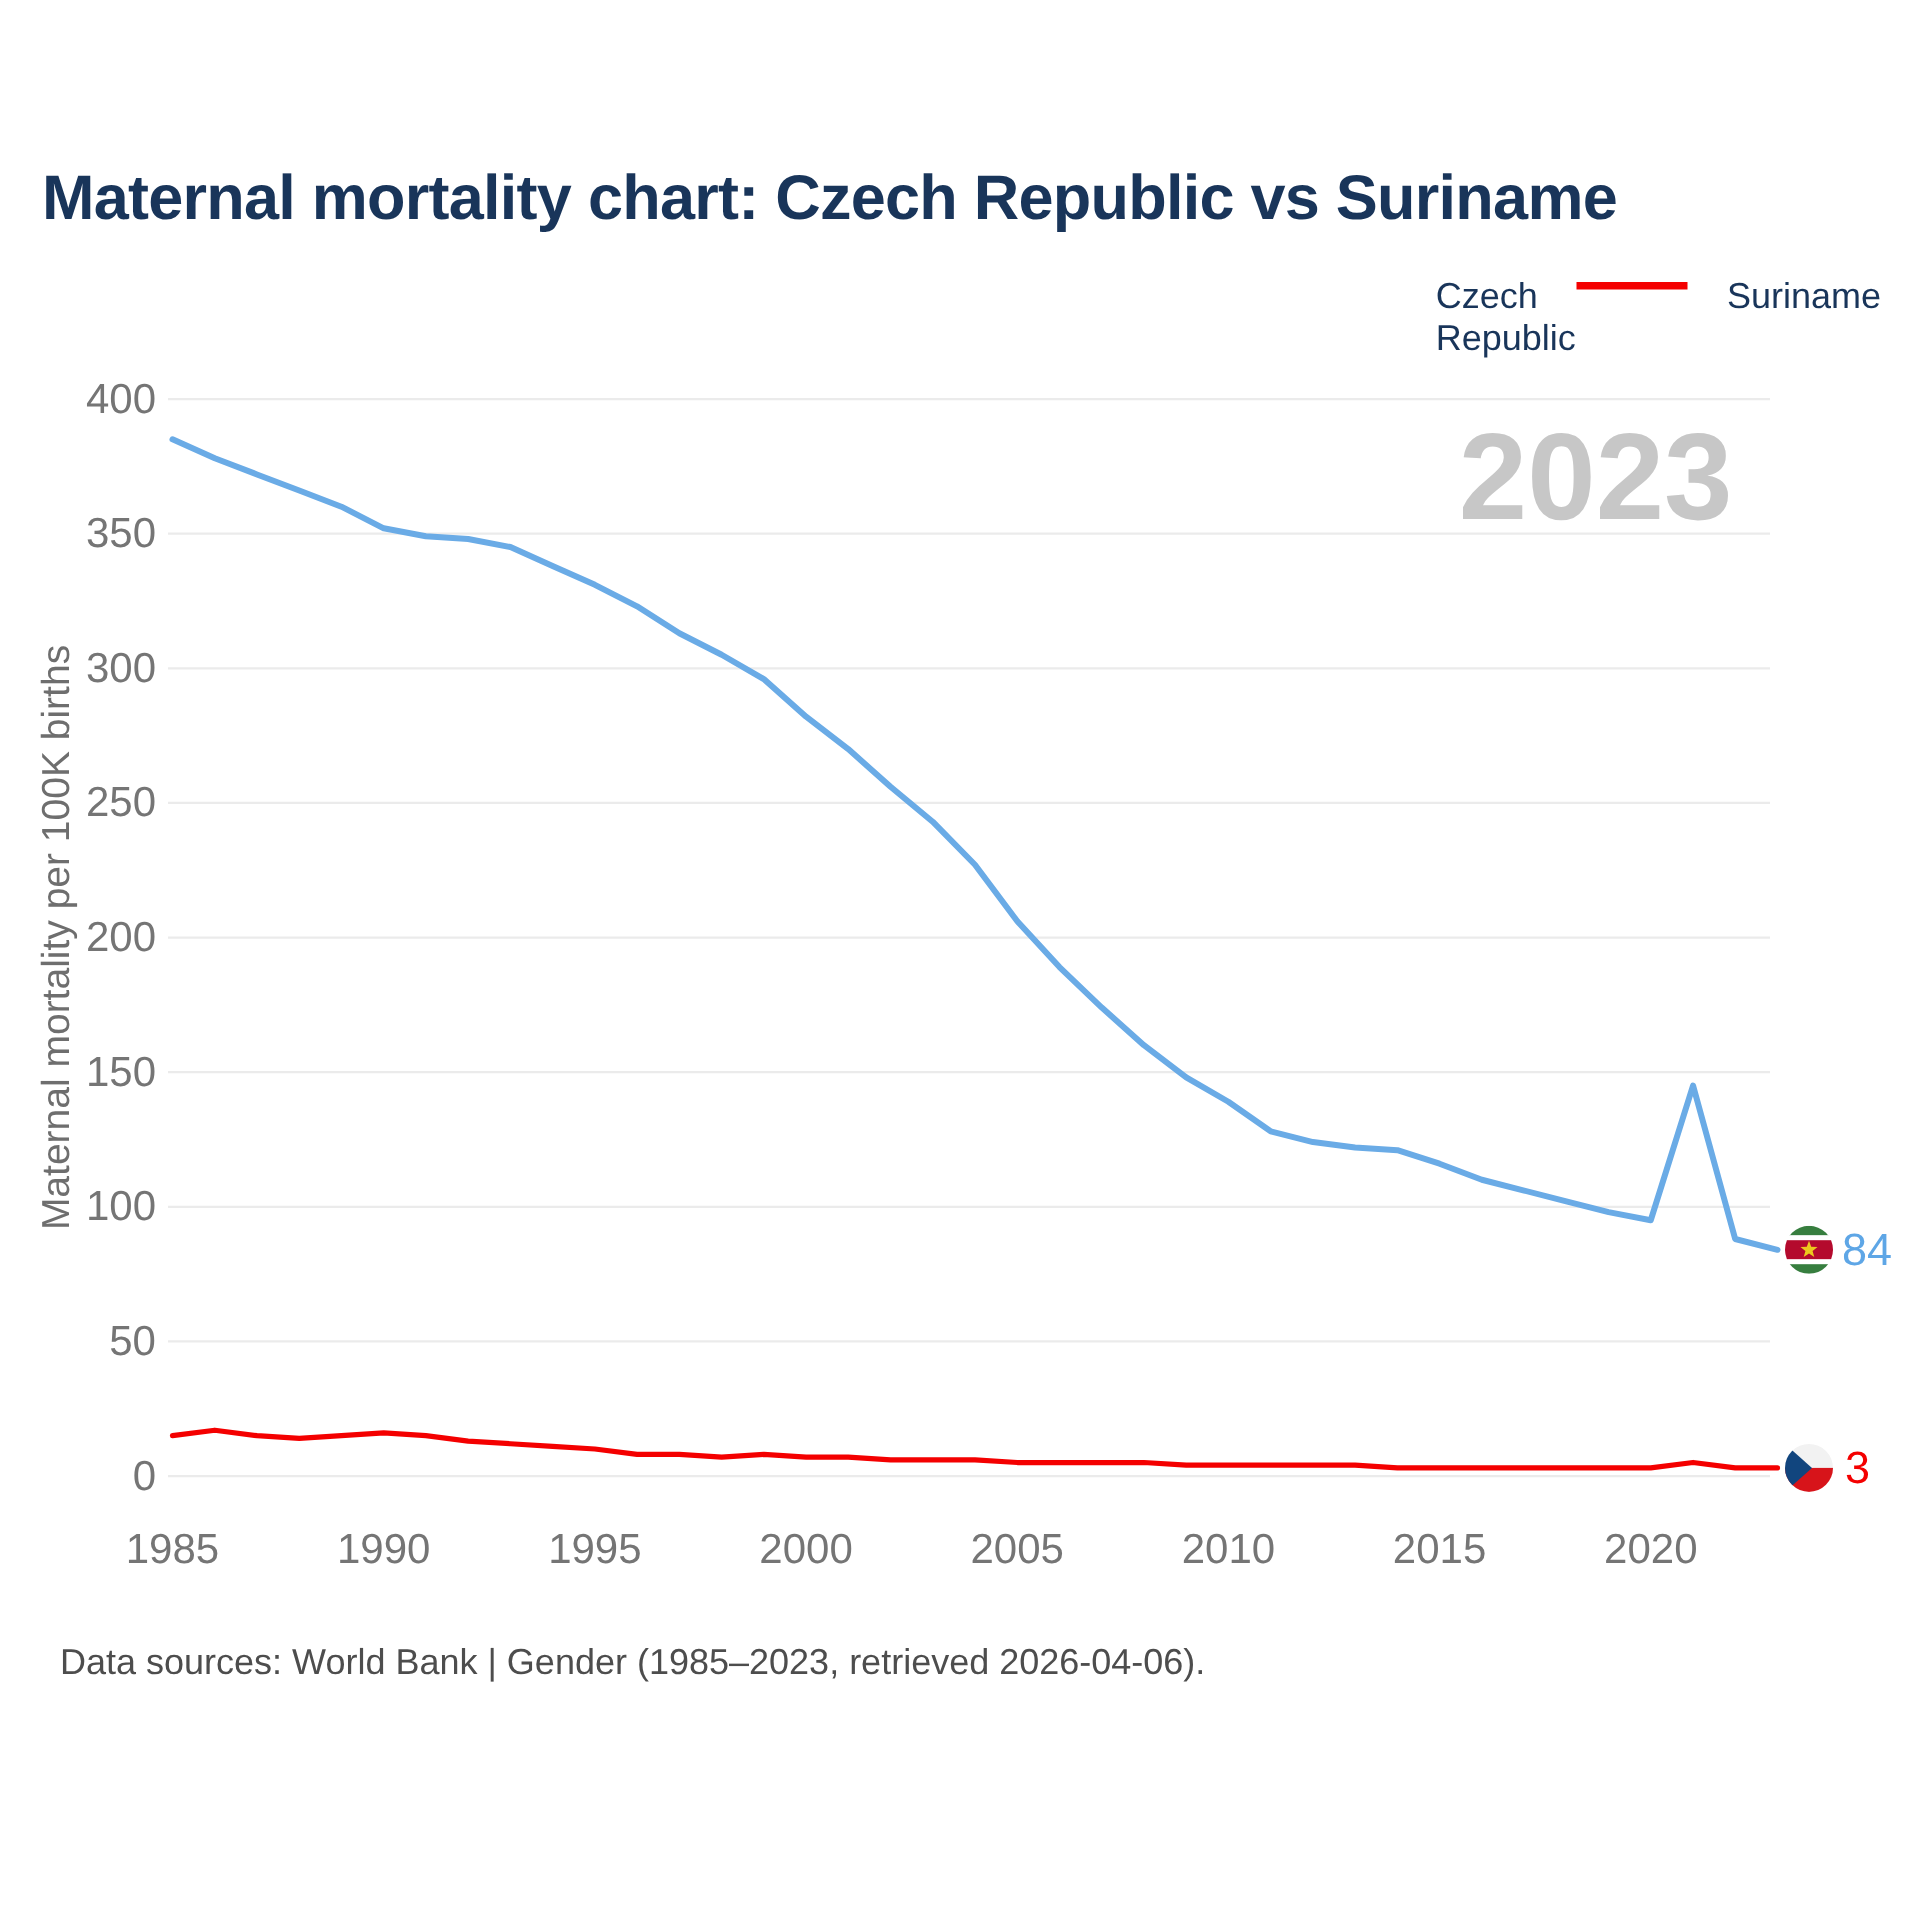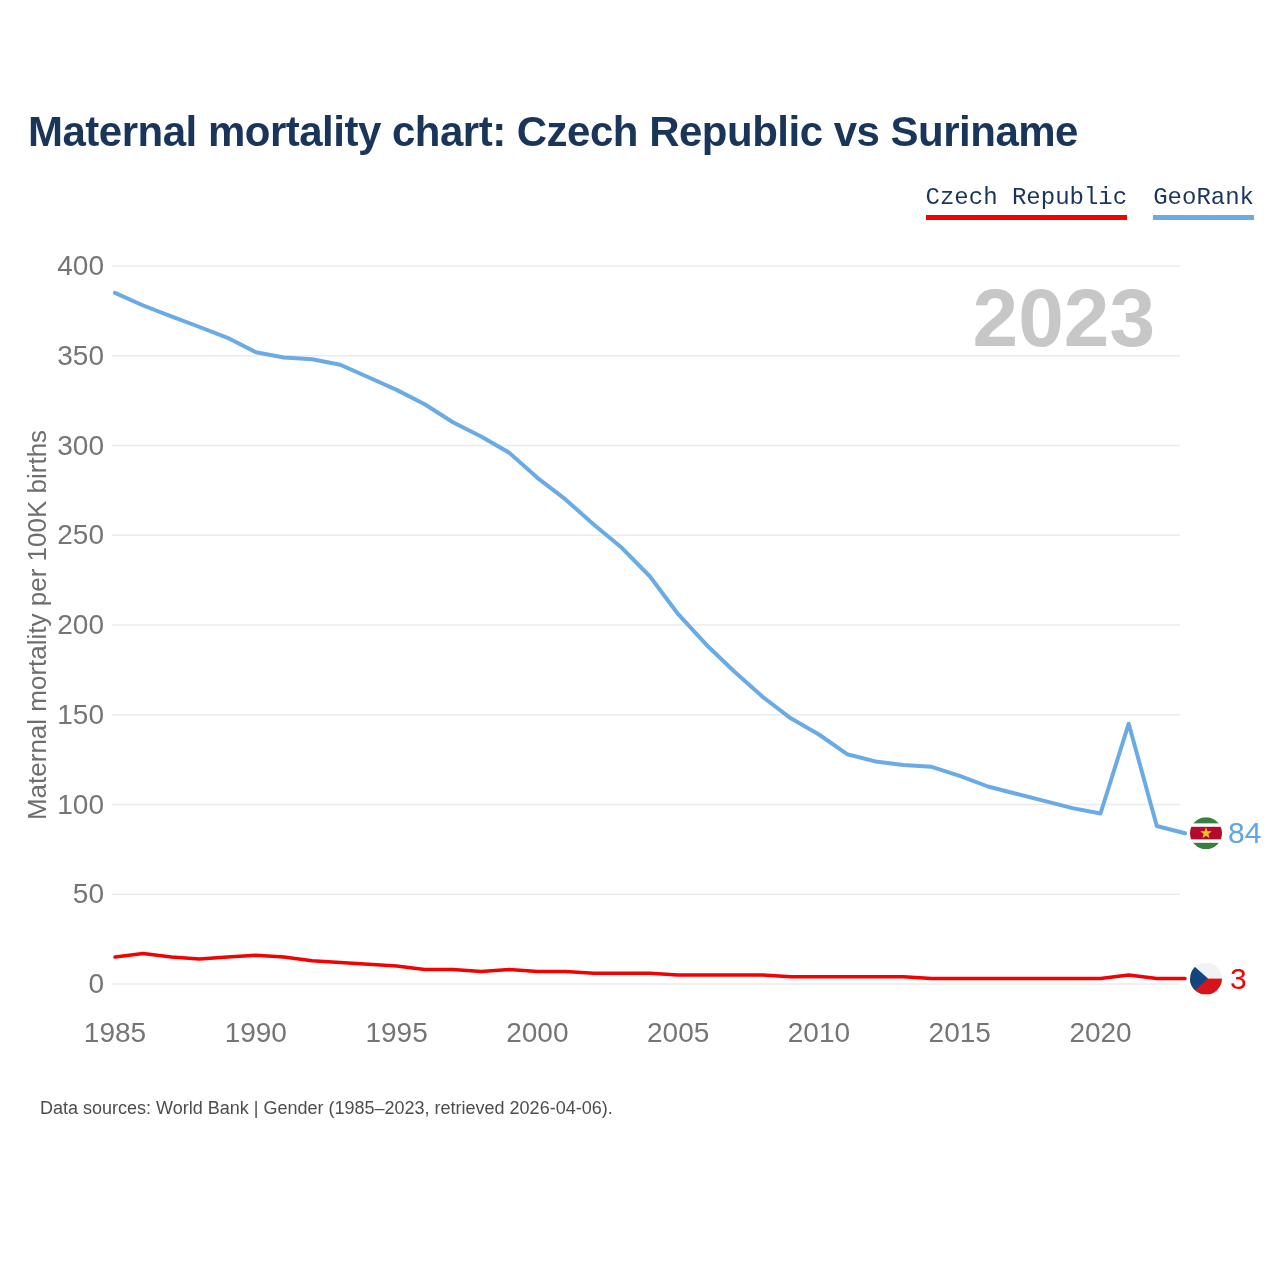--- a/index.html
+++ b/index.html
@@ -1,45 +1,45 @@
 <!DOCTYPE html>
 <html><head>
 <meta charset="utf-8">
 <style>
   html,body{margin:0;padding:0;width:1280px;height:1280px;background:#ffffff;overflow:hidden;
             font-family:"Liberation Sans",sans-serif;}
   .page{position:relative;width:1280px;height:1216px;background:#fff;}
   .title{position:absolute;left:28px;top:108px;font-size:42px;font-weight:700;color:#19355a;letter-spacing:-0.5px;}
   .legend{position:absolute;top:184px;right:26px;display:flex;gap:26px;}
-  .legend-item{display:flex;flex-direction:column;align-items:flex-start;cursor:pointer;font-family:Liberation Mono, monospace;}
+  .legend-item{display:flex;flex-direction:row;align-items:flex-start;cursor:pointer;}
   .legend-label{font-size:24px;color:#19355a;}
   .legend-underline{height:5px;margin-top:4px;width:100%;}
   #chart-svg{position:absolute;left:0;top:0;}
   #chart-svg text{font-family:"Liberation Sans",sans-serif;}
   .watermark{font-size:82px;font-weight:700;fill:#c7c7c7;}
   .axis-label{font-size:26px;fill:#6e6e6e;}
   .tick-label{font-size:28px;fill:#757575;}
   .end-value-blue{font-size:30px;fill:#5ea6e6;}
   .end-value-red{font-size:30px;fill:#f40000;}
-  .footer{position:absolute;left:40px;top:1086px;font-size:18px;color:#4d4d4d;line-height:45px;}
+  .footer{position:absolute;left:40px;top:1086px;font-size:24px;color:#4d4d4d;line-height:45px;}
 </style>
 </head>
 <body>
 
 <div class="page">
 
   <div class="title">Maternal mortality chart: Czech Republic vs Suriname</div>
 
   <div class="legend">
     <div class="legend-item">
       <span class="legend-label">Czech Republic</span>
       <span class="legend-underline" style="background: rgb(244, 0, 0);"></span>
     </div>
     <div class="legend-item">
-      <span class="legend-label">GeoRank</span>
+      <span class="legend-label">Suriname</span>
       <span class="legend-underline" style="background: rgb(106, 171, 230);"></span>
     </div>
   </div>
 
   <svg id="chart-svg" width="1280" height="1280" viewBox="0 0 1280 1280">
     <defs>
       <clipPath id="clip-flag-sr">
           <circle cx="0" cy="0" r="16"></circle>
         </clipPath>
       <clipPath id="clip-flag-cz">

